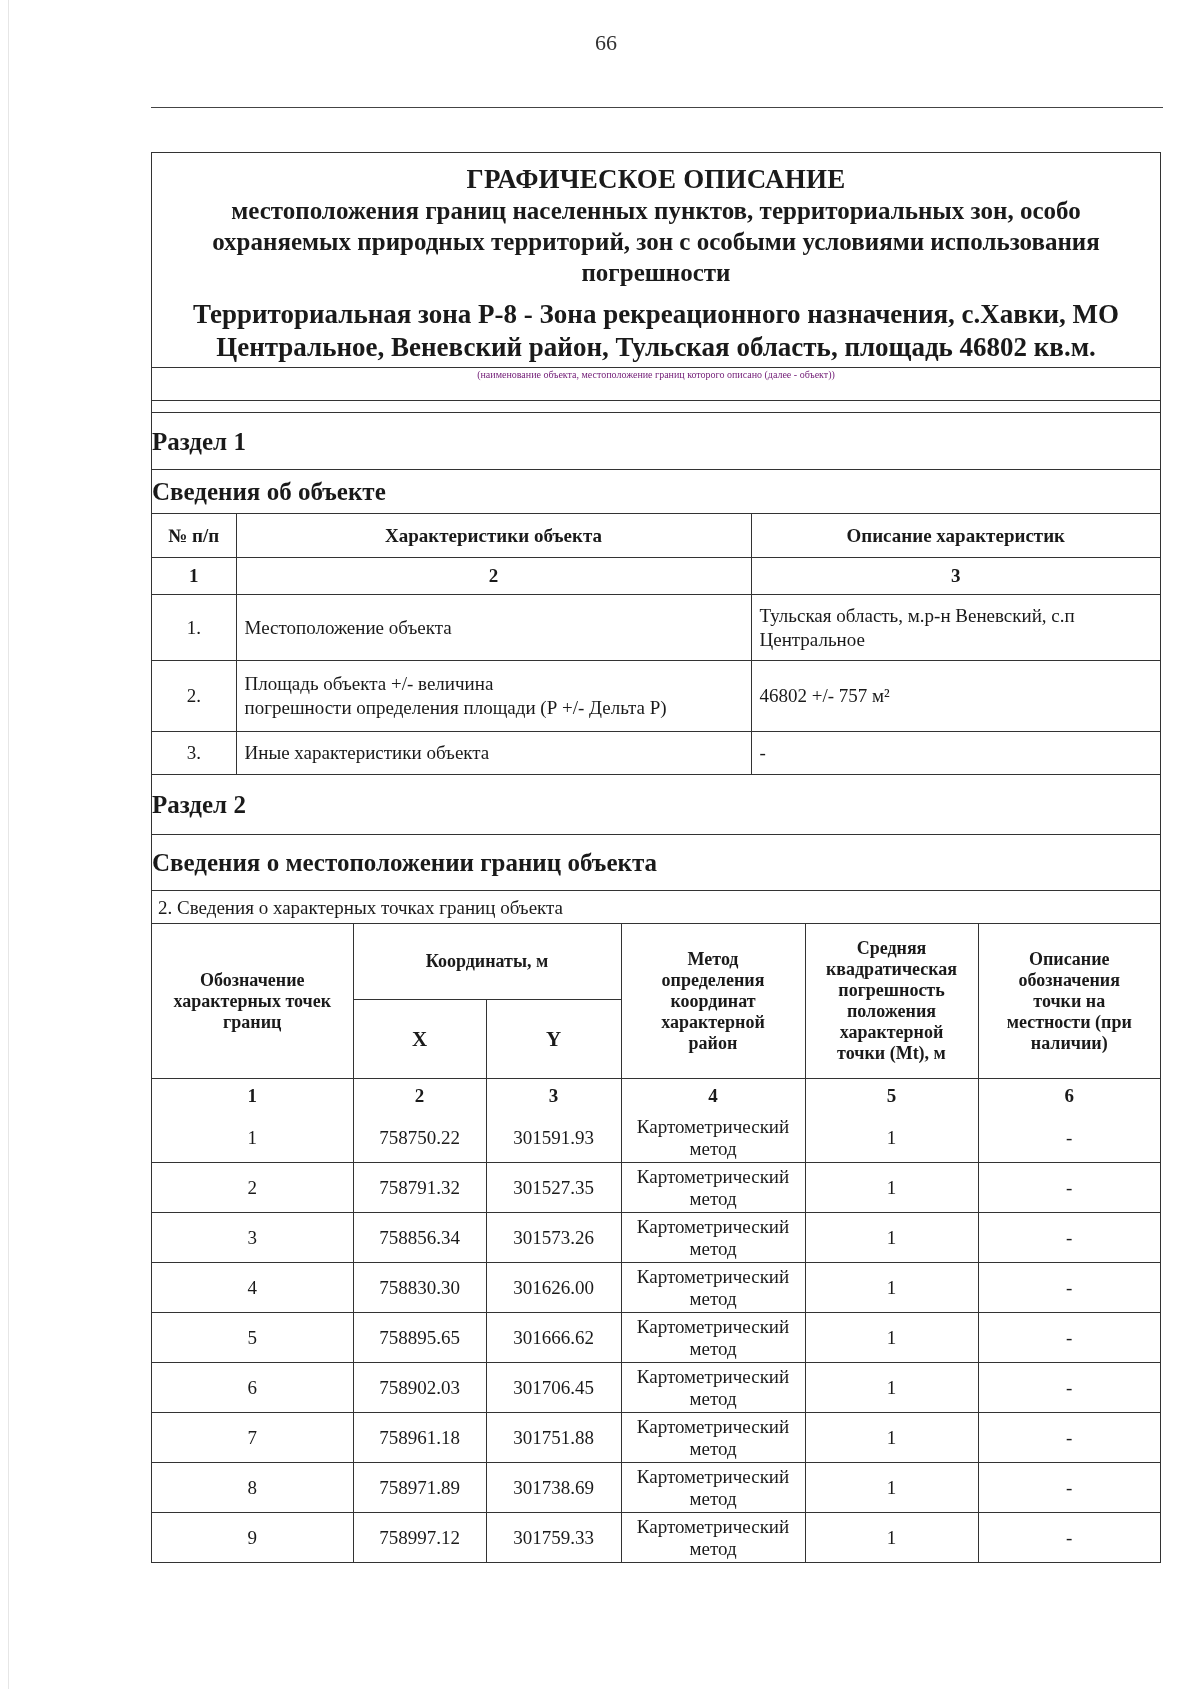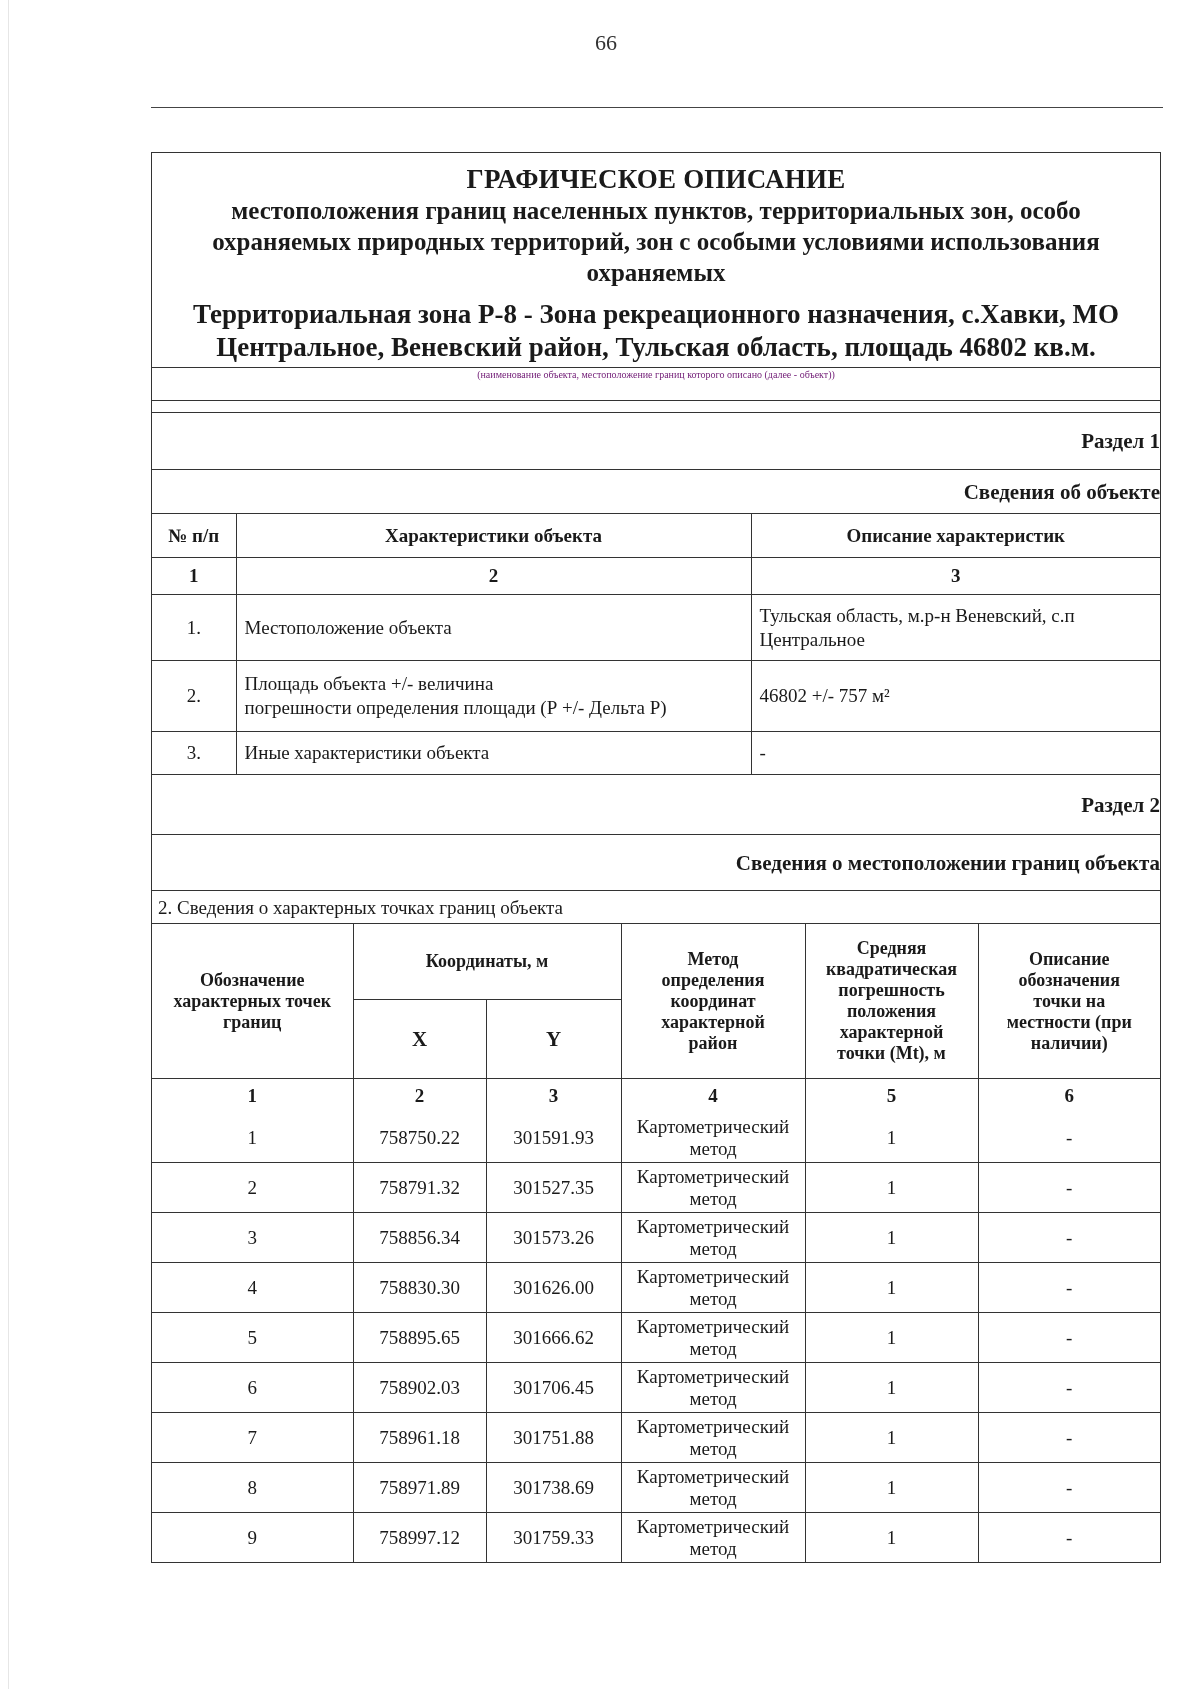--- a/index.html
+++ b/index.html
@@ -28,21 +28,21 @@
       box-sizing: border-box;
     }
     .row { border-bottom: 1.5px solid #333; box-sizing: border-box; }
     .row:last-child { border-bottom: none; }
     .title-block { text-align: center; padding-top: 10px; height: 215px; box-sizing: border-box; }
     .title-main { font-size: 27px; font-weight: bold; line-height: 32px; letter-spacing: 0.2px; }
     .title-sub { font-size: 25px; font-weight: bold; line-height: 31px; }
     .title-zone { font-size: 27px; font-weight: bold; line-height: 33px; margin-top: 10px; }
     .caption-row { height: 33px; text-align: center; font-size: 10px; line-height: 14px; color: #701a75; }
     .spacer-row { height: 12px; }
-    .section-row { height: 46px; text-align: right; font-size: 21px; font-weight: bold; line-height: 46px; }
+    .section-row { height: 46px; text-align: left; font-size: 25px; font-weight: bold; line-height: 46px; }
     .section-row.tall { height: 57px; line-height: 57px; }
     .section-row.tall2 { height: 60px; line-height: 60px; }
     .section-row.sub { height: 44px; line-height: 44px; }
 
     table { border-collapse: collapse; width: 100%; table-layout: fixed; }
     td, th { border: 1.5px solid #333; padding: 0 8px; font-weight: normal; }
     table tr:first-child td, table tr:first-child th { border-top: none; }
     table td:first-child, table th:first-child { border-left: none; }
     table td:last-child, table th:last-child { border-right: none; }
     table tr:last-child td { border-bottom: none; }
@@ -71,21 +71,21 @@
 
 <div class="page-number">66</div>
 <div class="header-rule"></div>
 
 <div class="frame">
 
   <div class="row title-block">
     <div class="title-main">ГРАФИЧЕСКОЕ ОПИСАНИЕ</div>
     <div class="title-sub">местоположения границ населенных пунктов, территориальных зон, особо</div>
     <div class="title-sub">охраняемых природных территорий, зон с особыми условиями использования</div>
-    <div class="title-sub">охраняемых</div>
+    <div class="title-sub">погрешности</div>
     <div class="title-zone">Территориальная зона  Р-8 - Зона рекреационного назначения, с.Хавки, МО</div>
     <div class="title-zone" style="margin-top:0">Центральное, Веневский район, Тульская область, площадь 46802 кв.м.</div>
   </div>
 
   <div class="row caption-row">(наименование объекта, местоположение границ которого описано (далее - объект))</div>
   <div class="row spacer-row"></div>
 
   <div class="row section-row tall">Раздел 1</div>
   <div class="row section-row sub">Сведения об объекте</div>
 

